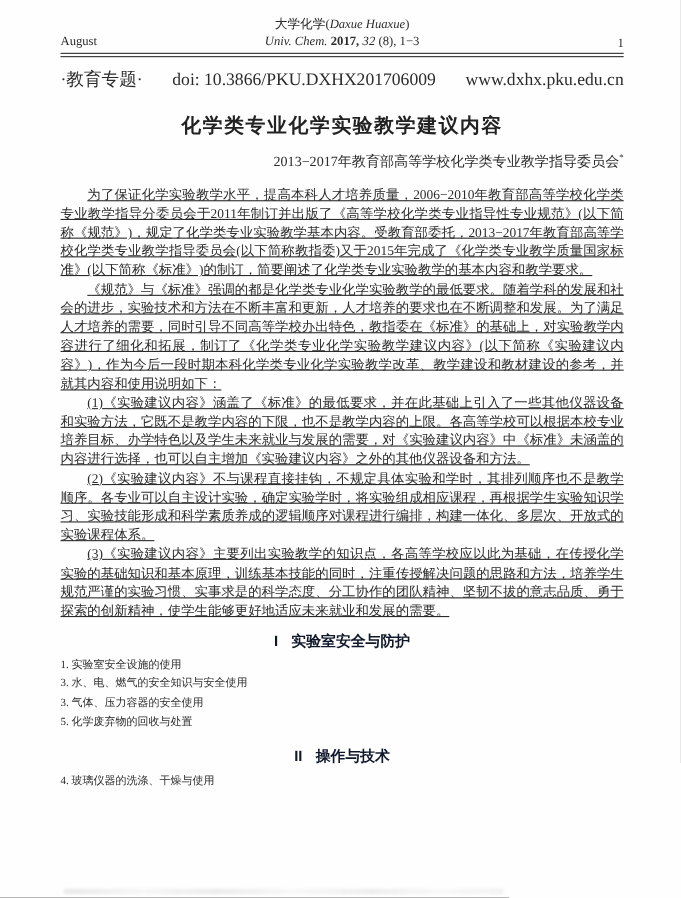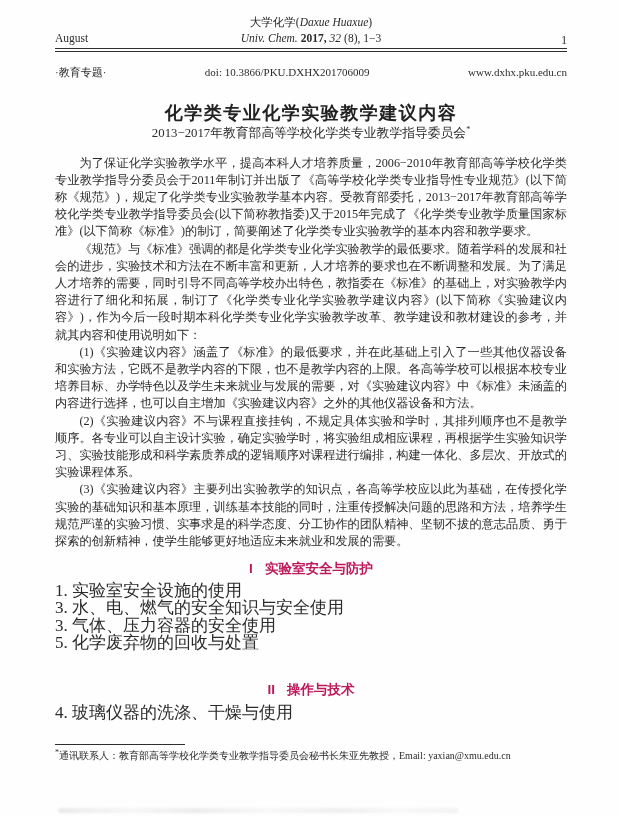--- a/index.html
+++ b/index.html
@@ -42,66 +42,68 @@
     margin-top:3px;
     height:1.6px;
     border-top:1.5px solid #2e2e2e;
     border-bottom:1px solid #2e2e2e;
   }
   .header-row3{
     margin-top:14px;
     display:flex;
     justify-content:space-between;
     align-items:baseline;
-    font-size:11px;
+    font-size:16px;
     line-height:13px;
   }
   
   .paper-title{
     margin-top:24px;
     text-align:center;
-    font-family:Liberation Mono, monospace;
+    font-family:Liberation Sans, sans-serif;
     font-weight:bold;
     font-size:18px;
     letter-spacing:1.5px;
     line-height:22px;
     color:#222;
   }
   .author-line{
-    text-align:center;
+    margin-top:14px;
+    text-align:right;
     font-size:12.8px;
     line-height:16px;
   }
   sup{font-size:8px;vertical-align:super;line-height:0;}
   
   .body-text{
     margin-top:14px;
     font-size:12.2px;
     line-height:17.2px;
     text-align:justify;
+    text-decoration:underline;
   }
   .body-text p{
     margin:0;
     text-indent:2em;
   }
   
   .section-heading{
     margin-top:10px;
     margin-bottom:4px;
     text-align:center;
     font-family:"Liberation Sans","DejaVu Sans",sans-serif;
     font-weight:bold;
     font-size:13.5px;
     line-height:18px;
-    color:#be185d;
+    color:#0f172a;
   }
   .section-heading .num{margin-right:12px;}
-  .section-heading.second{margin-top:30px;margin-bottom:5px;}
+  .section-heading.second{margin-top:14px;margin-bottom:5px;}
   .item-list{
-    font-size:17px;
+    font-size:10px;
     line-height:17.2px;
   }
   .item-list .item{margin:0;}
   
   .footnote{
     position:absolute;
     left:55px;right:52px;
     top:744px;
     font-size:10px;
     line-height:13px;
@@ -175,19 +177,15 @@
 
     <div class="section-heading second">
       <span class="num">II</span><span>操作与技术</span>
     </div>
     <div class="item-list">
       <div class="item">4. 玻璃仪器的洗涤、干燥与使用</div>
     </div>
 
   </div>
 
-  <div class="footnote">
-    <div class="footnote-rule"></div>
-    <div><sup>*</sup><span>通讯联系人：教育部高等学校化学类专业教学指导委员会秘书长朱亚先教授，Email: yaxian@xmu.edu.cn</span></div>
-  </div>
 
   <div class="bottom-artifact"></div>
 </div>
 
 </body></html>

